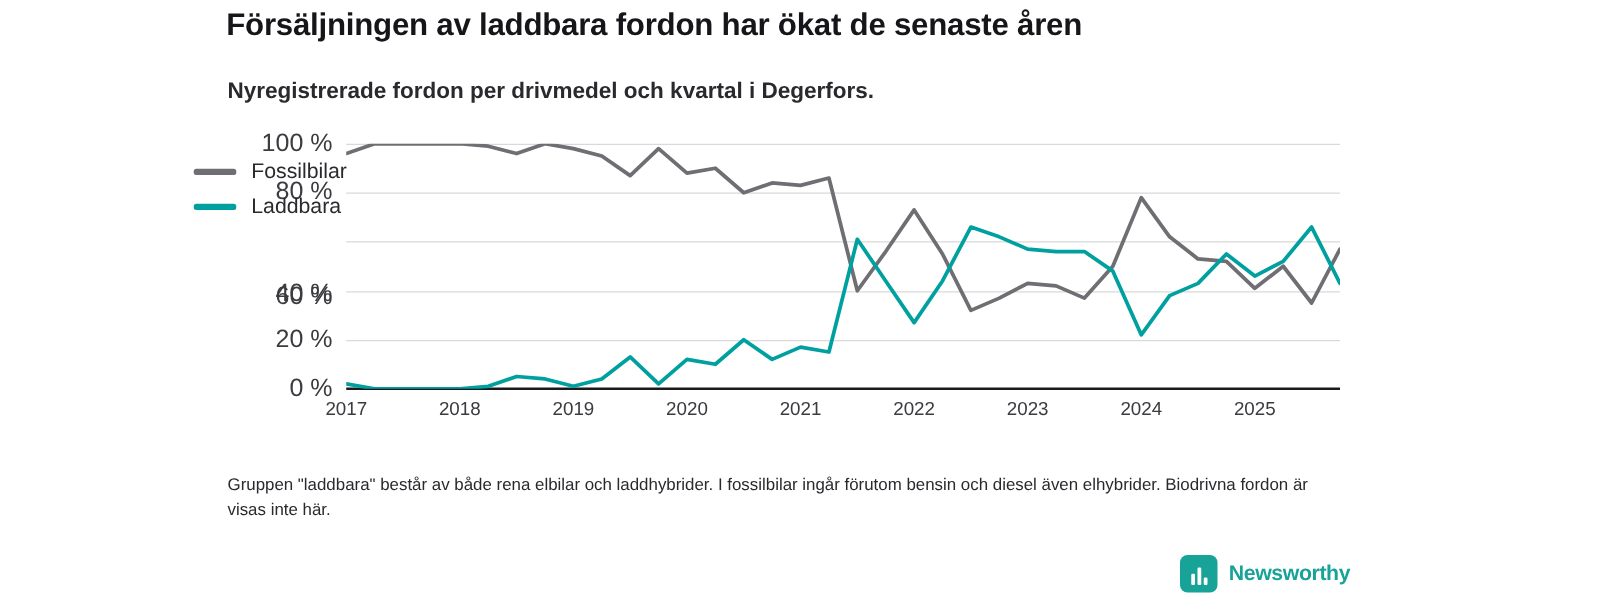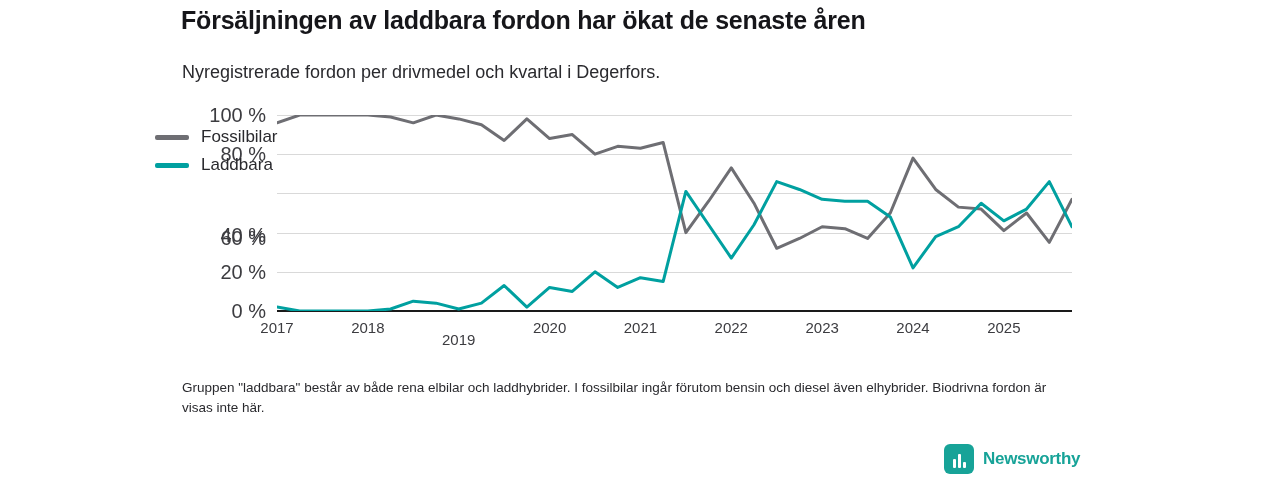--- a/index.html
+++ b/index.html
@@ -29,20 +29,21 @@
     color: #16161a;
     letter-spacing: -0.2px;
   }
   .subtitle {
     position: absolute;
     left: 182px;
     top: 62px;
     width: 1000px;
     font-size: 18px;
     color: #2a2a2e;
+    font-weight: bold;
   }
   .chart-area {
     position: absolute;
     left: 182px;
     top: 103px;
     width: 900px;
     height: 240px;
   }
   .plot {
     position: absolute;
@@ -169,21 +170,21 @@
         <div class="grid-line" style="top: 117.6px;"></div>
         <div class="ytick" style="top: 120px;">40 %</div>
         <div class="grid-line" style="top: 78.4px;"></div>
         <div class="ytick" style="top: 83px; margin-top: 40px;">60 %</div>
         <div class="grid-line" style="top: 39.2px;"></div>
         <div class="ytick" style="top: 39.2px;">80 %</div>
         <div class="grid-line" style="top: 0px;"></div>
         <div class="ytick" style="top: 0px;">100 %</div>
         <div class="xtick" style="left: 0px;">2017</div>
         <div class="xtick" style="left: 90.8571px;">2018</div>
-        <div class="xtick" style="left: 181.714px; margin-top: 12px;">2019</div>
+        <div class="xtick" style="left: 181.714px;">2019</div>
         <div class="xtick" style="left: 272.571px;">2020</div>
         <div class="xtick" style="left: 363.429px;">2021</div>
         <div class="xtick" style="left: 454.286px;">2022</div>
         <div class="xtick" style="left: 545.143px;">2023</div>
         <div class="xtick" style="left: 636px;">2024</div>
         <div class="xtick" style="left: 726.857px;">2025</div>
         <svg width="795" height="196" viewBox="0 0 795 196" style="position: absolute; left: 0px; top: 0px;">
           <polyline points="0.00,7.84 22.71,0.00 45.43,0.00 68.14,0.00 90.86,0.00 113.57,1.96 136.29,7.84 159.00,0.00 181.71,3.92 204.43,9.80 227.14,25.48 249.86,3.92 272.57,23.52 295.29,19.60 318.00,39.20 340.71,31.36 363.43,33.32 386.14,27.44 408.86,117.60 431.57,86.24 454.29,52.92 477.00,88.20 499.71,133.28 522.43,123.48 545.14,111.72 567.86,113.68 590.57,123.48 613.29,98.00 636.00,43.12 658.71,74.48 681.43,92.12 704.14,94.08 726.86,115.64 749.57,98.00 772.29,127.40 795.00,84.28" fill="none" stroke="#6e6e73" stroke-width="3" stroke-linejoin="round" stroke-linecap="round"></polyline>
           <polyline points="0.00,192.08 22.71,196.00 45.43,196.00 68.14,196.00 90.86,196.00 113.57,194.04 136.29,186.20 159.00,188.16 181.71,194.04 204.43,188.16 227.14,170.52 249.86,192.08 272.57,172.48 295.29,176.40 318.00,156.80 340.71,172.48 363.43,162.68 386.14,166.60 408.86,76.44 431.57,109.76 454.29,143.08 477.00,109.76 499.71,66.64 522.43,74.48 545.14,84.28 567.86,86.24 590.57,86.24 613.29,101.92 636.00,152.88 658.71,121.52 681.43,111.72 704.14,88.20 726.86,105.84 749.57,94.08 772.29,66.64 795.00,111.72" fill="none" stroke="#00a0a0" stroke-width="3" stroke-linejoin="round" stroke-linecap="round"></polyline>
         </svg>

